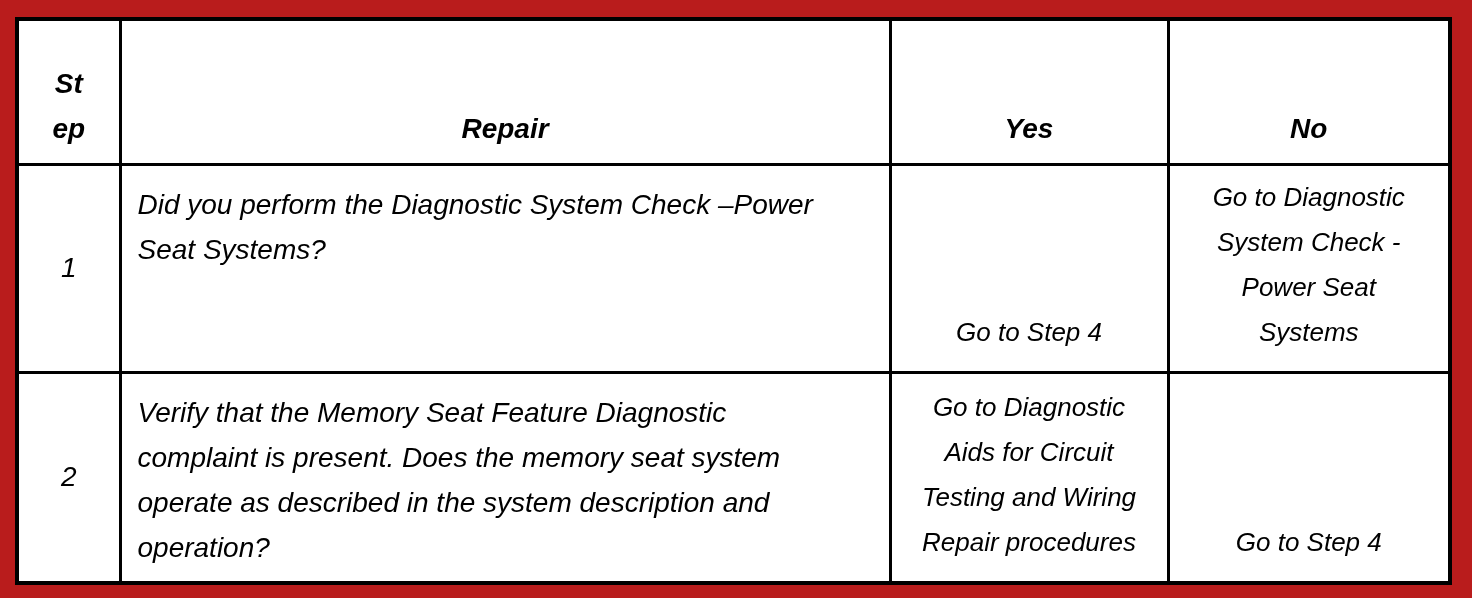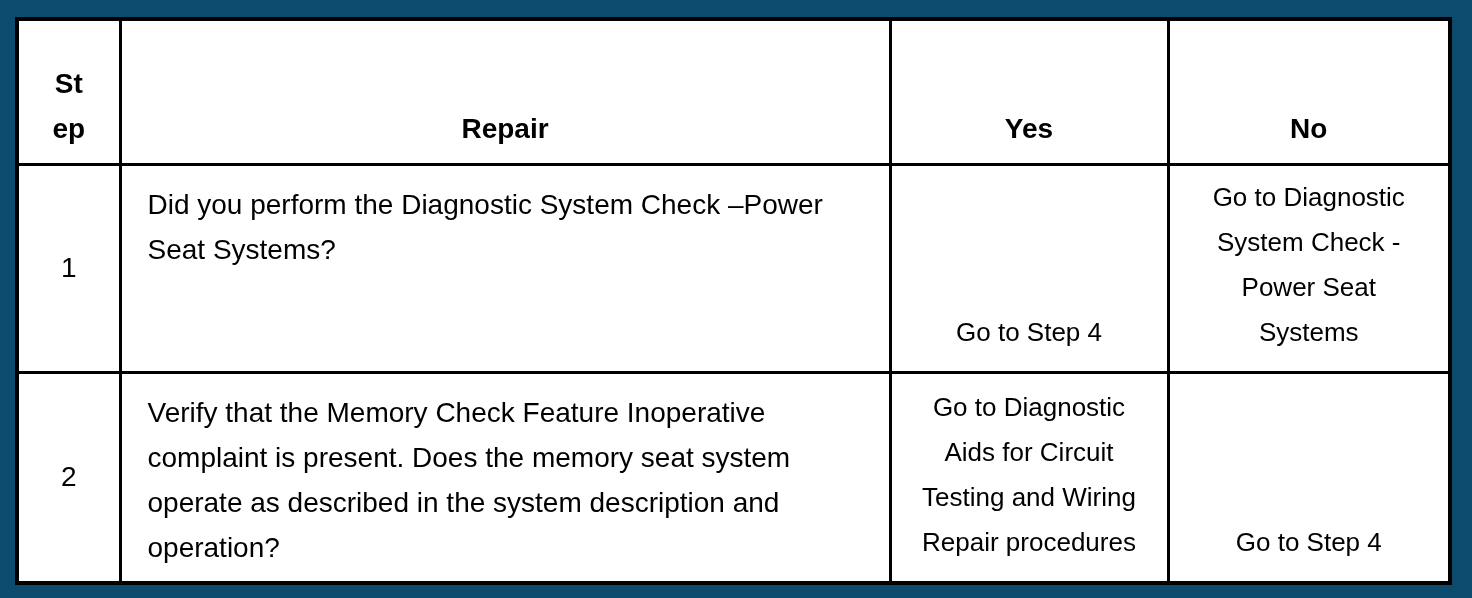--- a/index.html
+++ b/index.html
@@ -6,22 +6,23 @@
     margin: 0;
     padding: 0;
     background: #ffffff;
     font-family: "Liberation Sans", sans-serif;
     color: #000000;
   }
   .page {
     position: relative;
     width: 1472px;
     height: 598px;
-    background: #0c4a6e;
+    background: #b91c1c;
     overflow: hidden;
+    font-style: italic;
   }
   table.diag {
     position: absolute;
     left: 15px;
     top: 17px;
     width: 1433px;
     height: 564px;
     border-collapse: collapse;
     table-layout: fixed;
     background: #ffffff;
@@ -53,21 +54,21 @@
     font-size: 28px;
     text-align: center;
     vertical-align: middle;
     padding: 0;
   }
   td.action-cell {
     font-size: 28px;
     line-height: 45px;
     text-align: left;
     vertical-align: top;
-    padding: 16px 14px 10px 26px;
+    padding: 16px 14px 10px 16px;
     white-space: pre-line;
   }
   td.decision-cell {
     font-size: 26px;
     line-height: 45px;
     text-align: center;
     vertical-align: bottom;
     padding: 6px 8px 16px 8px;
     white-space: pre-line;
     margin-left: 20px;
@@ -97,21 +98,21 @@
       <td class="action-cell">Did you perform the Diagnostic System Check –Power
 Seat Systems?</td>
       <td class="decision-cell">Go to Step 4</td>
       <td class="decision-cell">Go to Diagnostic
 System Check -
 Power Seat
 Systems</td>
     </tr>
     <tr class="body-row-2">
       <td class="step-cell">2</td>
-      <td class="action-cell">Verify that the Memory Check Feature Inoperative
+      <td class="action-cell">Verify that the Memory Seat Feature Diagnostic
 complaint is present. Does the memory seat system
 operate as described in the system description and
 operation?</td>
       <td class="decision-cell">Go to Diagnostic
 Aids for Circuit
 Testing and Wiring
 Repair procedures</td>
       <td class="decision-cell">Go to Step 4</td>
     </tr>
   </tbody>

